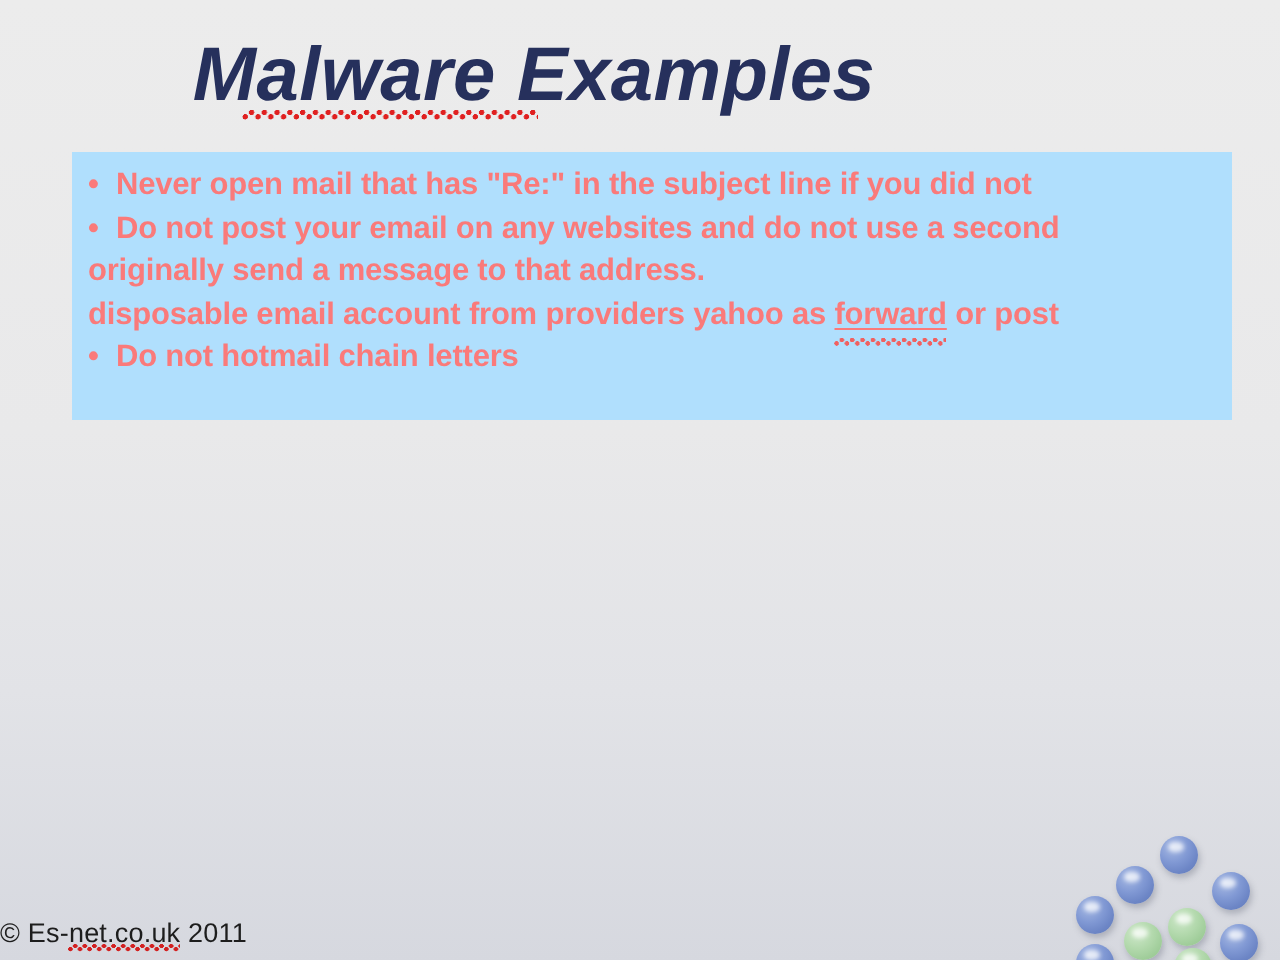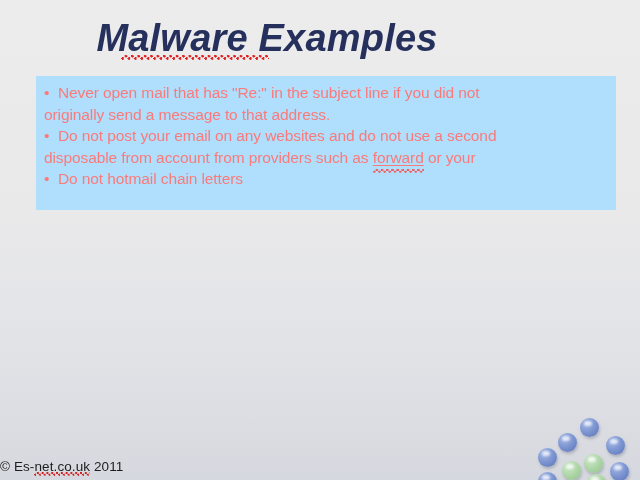--- a/index.html
+++ b/index.html
@@ -93,21 +93,21 @@
     top: 76px;
     width: 580px;
     height: 134px;
     background: #b0dffd;
     box-sizing: border-box;
     padding: 6px 8px 0 8px;
   }
   .body-line {
     font-family: "Liberation Sans", sans-serif;
     font-size: 15.5px;
-    font-weight: normal;
+    font-weight: bold;
     line-height: 21.5px;
     color: #fa7a7a;
     white-space: nowrap;
     letter-spacing: -0.1px;
   }
   .bullet-dot {
     display: inline-block;
     width: 14px;
     color: #fa7a7a;
   }
@@ -208,29 +208,29 @@
     </div>
   </div>
 
   <div id="content-box">
 
     <div class="body-line">
       <span class="bullet-dot">•</span><span>Never open mail that has "Re:" in the subject line if you did not</span>
     </div>
 
     <div class="body-line">
+      <span class="bullet-dot">•</span><span>Do not post your email on any websites and do not use a second</span>
+    </div>
+
+    <div class="body-line">
       <span>originally send a message to that address.</span>
     </div>
 
     <div class="body-line">
-      <span class="bullet-dot">•</span><span>Do not post your email on any websites and do not use a second</span>
-    </div>
-
-    <div class="body-line">
-      <span>disposable from account from providers such as </span><span class="hotmail-word">forward</span><span> or your</span>
+      <span>disposable email account from providers yahoo as </span><span class="hotmail-word">forward</span><span> or post</span>
     </div>
 
 
     <div class="body-line">
       <span class="bullet-dot">•</span><span>Do not hotmail chain letters</span>
     </div>
 
   </div>
 
   <div id="footer">

